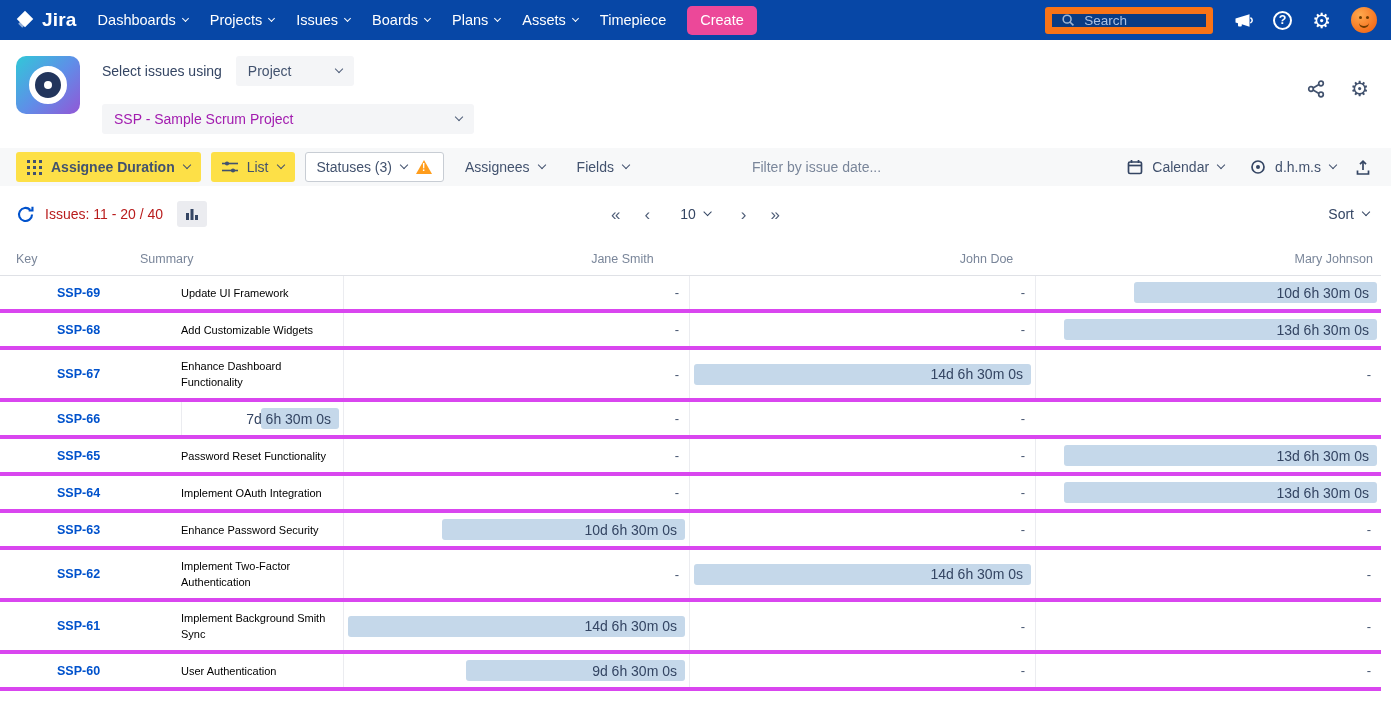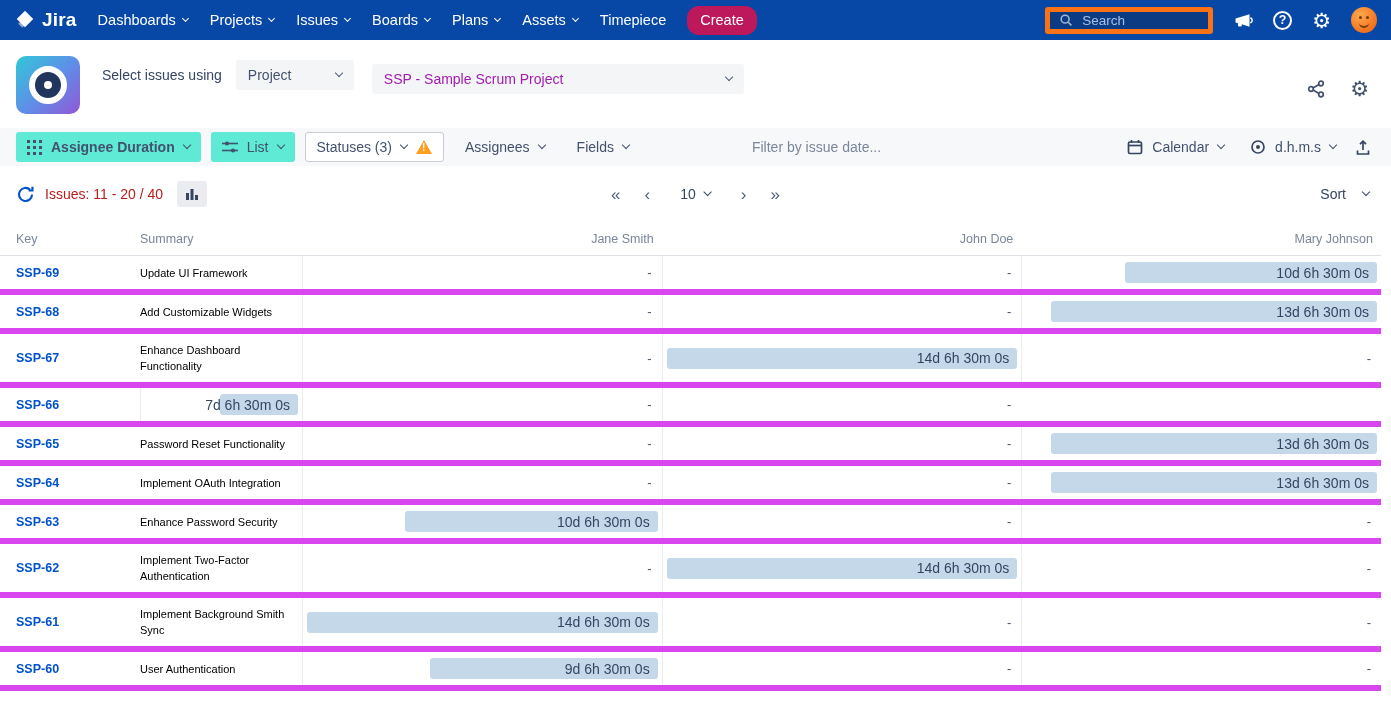--- a/index.html
+++ b/index.html
@@ -11,78 +11,78 @@
   button { font-family:inherit; }
 
   
   .topnav { height:40px; background:#0747A6; display:flex; align-items:center; padding:0 14px; }
   .brand { display:flex; align-items:center; gap:6px; color:#fff; margin-right:10px; cursor:pointer; }
   .brand-text { font-size:19px; font-weight:bold; letter-spacing:.2px; }
   .nav-items { display:flex; align-items:center; height:100%; }
   .nav-item { display:flex; align-items:center; gap:7px; padding:0 11px; height:40px; color:#fff; font-size:14.5px; text-decoration:none; cursor:pointer; white-space:nowrap; }
   .chev { width:6px; height:6px; border-right:1.8px solid currentColor; border-bottom:1.8px solid currentColor; transform:rotate(45deg); display:inline-block; margin-top:-4px; flex:none; }
   .chev-sm { width:5px; height:5px; border-width:1.6px; }
-  .create-btn { background:#be185d; color:#fff; border:none; border-radius:12px; height:29px; padding:0 13px; font-size:14.5px; margin-left:10px; cursor:pointer; }
+  .create-btn { background:#ec4899; color:#fff; border:none; border-radius:5px; height:29px; padding:0 13px; font-size:14.5px; margin-left:10px; cursor:pointer; }
   .nav-right { margin-left:auto; display:flex; align-items:center; gap:20px; }
-  .search-box { width:168px; height:27px; background:#0A3B83; border:5px solid #f97316; border-radius:3px; display:flex; align-items:center; gap:7px; padding:0 9px; }
+  .search-box { width:168px; height:27px; background:#0A3B83; border:7px solid #f97316; border-radius:3px; display:flex; align-items:center; gap:7px; padding:0 9px; }
   .search-input { flex:1; min-width:0; background:transparent; border:none; outline:none; color:#fff; font-size:13.5px; }
   .search-input::placeholder { color:#A9C0E4; }
   .help-icon { width:19px; height:19px; border:2px solid #fff; border-radius:50%; color:#fff; font-size:12.5px; font-weight:bold; display:flex; align-items:center; justify-content:center; cursor:pointer; flex:none; }
   .gear-glyph { font-size:21px; color:#fff; line-height:1; cursor:pointer; }
   .avatar { width:26px; height:26px; border-radius:50%; background:radial-gradient(circle at 35% 30%, #FFA94D, #F4701D 72%); position:relative; cursor:pointer; flex:none; }
   .avatar::before { content:""; position:absolute; left:8px; top:9px; width:3px; height:3px; border-radius:50%; background:#6E3B00; box-shadow:7px 0 0 #6E3B00; }
   .avatar::after { content:""; position:absolute; left:8px; top:12px; width:10px; height:7px; border-bottom:2px solid #6E3B00; border-radius:0 0 10px 10px; }
 
   
   .app-header { position:relative; padding:16px 16px 14px; display:flex; align-items:flex-start; background:#fff; }
   .app-icon { width:64px; height:58px; border-radius:10px; flex:none; margin-right:22px;
     background:linear-gradient(135deg,#31C8D8 0%,#5F8EE8 52%,#9257D6 100%); position:relative; }
   .app-icon::before { content:""; position:absolute; left:50%; top:50%; transform:translate(-50%,-50%); width:26px; height:26px; border-radius:50%; background:#22355C; border:6px solid #fff; }
   .app-icon::after { content:""; position:absolute; left:50%; top:50%; transform:translate(-50%,-50%); width:8px; height:8px; border-radius:50%; background:#fff; }
-  .header-main { display:flex; flex-direction:row; gap:18px;align-items:center; }
+  .header-main { display:flex; flex-direction:column; gap:10px; }
   .header-row { display:flex; align-items:center; gap:14px; }
   .select-label { font-size:14px; color:#344563; }
   .dd { background:#F4F5F7; border:none; border-radius:3px; height:30px; display:flex; align-items:center; justify-content:space-between; gap:10px; padding:0 12px; font-size:14px; color:#42526E; cursor:pointer; }
   .dd-source { min-width:118px; }
   .dd-project { width:372px; color:#a21caf;margin-top:8px; }
   .dd .chev { color:#505F79; }
   .header-actions { position:absolute; top:38px; right:22px; display:flex; align-items:center; gap:24px; }
   .icon-plain { background:none; border:none; padding:0; cursor:pointer; color:#42526E; display:flex; align-items:center; }
   .gear-dark { font-size:21px; color:#42526E; line-height:1; }
 
   
   .toolbar { height:38px; background:#F7F8F9; display:flex; align-items:center; padding:0 16px; gap:10px; }
   .tbtn { display:flex; align-items:center; gap:9px; height:30px; padding:0 11px; border-radius:3px; border:none; background:transparent; font-size:14px; color:#42526E; cursor:pointer; white-space:nowrap; }
-  .tbtn.solid { background:#5eead4; }
+  .tbtn.solid { background:#fde047; }
   .tbtn.strong { font-weight:bold; }
   .tbtn.outline { background:#fff; border:1px solid #C8CDD4; }
   .warn-tri { position:relative; width:0; height:0; border-left:8px solid transparent; border-right:8px solid transparent; border-bottom:14px solid #FF9D1C; display:inline-block; }
   .warn-tri::after { content:"!"; position:absolute; left:-2px; top:2px; color:#fff; font-size:10px; font-weight:bold; }
   .date-filter { border:none; background:transparent; font-size:14px; color:#172B4D; margin-left:100px; width:190px; outline:none; }
   .date-filter::placeholder { color:#7A869A; }
   .toolbar-right { margin-left:auto; display:flex; align-items:center; gap:4px; }
   .icon-btn { background:none; border:none; cursor:pointer; display:flex; align-items:center; padding:4px; }
 
   
   .results-bar { height:56px; display:flex; align-items:center; padding:0 16px; position:relative; background:#fff; }
   .refresh-btn { background:none; border:none; padding:0; cursor:pointer; display:flex; }
   .issues-count { font-size:14px; color:#b91c1c; margin-left:10px; white-space:nowrap; }
   .chart-btn { margin-left:14px; width:30px; height:26px; background:#EBECF0; border:none; border-radius:3px; display:flex; align-items:center; justify-content:center; cursor:pointer; }
   .pager { position:absolute; left:50%; transform:translateX(-50%); display:flex; align-items:center; gap:24px; color:#505F79; }
   .pg { font-size:17px; line-height:1; cursor:pointer; }
   .pgsize { display:flex; align-items:center; gap:9px; background:none; border:none; font-size:14px; color:#344563; cursor:pointer; }
-  .sort-btn { margin-left:auto; display:flex; align-items:center; gap:17px; background:none; border:none; font-size:14px; color:#344563; cursor:pointer; }
+  .sort-btn { margin-left:auto; display:flex; align-items:center; gap:9px; background:none; border:none; font-size:14px; color:#344563; cursor:pointer; }
 
   
   .table-wrap { margin-right:10px; }
   .thead, .trow { display:grid; grid-template-columns:140px 162px 1fr 1fr 1fr; }
   .thead { padding:10px 0 9px; border-bottom:1px solid #DFE1E6; color:#7A869A; font-size:12.5px; }
   .th.key { padding-left:16px; }
   .th.person { text-align:right; padding-right:8px; }
-  .trow { border-bottom:6px solid #d946ef; min-height:33px; }
+  .trow { border-bottom:4px solid #d946ef; min-height:33px;padding-left:41px; }
   .tcell { display:flex; align-items:center; }
   .tcell.key { padding-left:16px; }
   .keylink { color:#0052CC; font-size:12.5px; font-weight:bold; text-decoration:none; cursor:pointer; }
   .tcell.summary { font-size:11px; color:#000000; line-height:16px; padding:8px 8px 8px 0; }
   .tcell.person { border-left:1px solid #EBECF0; justify-content:flex-end; padding:6px 4px; align-self:stretch; }
   .bar { height:21px; background:#C5D8EA; border-radius:3px; display:flex; align-items:center; justify-content:flex-end; padding-right:8px; font-size:14px; color:#344563; white-space:nowrap; }
   .dash { color:#42526E; font-size:13px; padding-right:6px; }
 
   
   .page-footer { display:flex; align-items:center; justify-content:space-between; padding:9px 16px 0; font-size:12px; color:#6B778C; }

